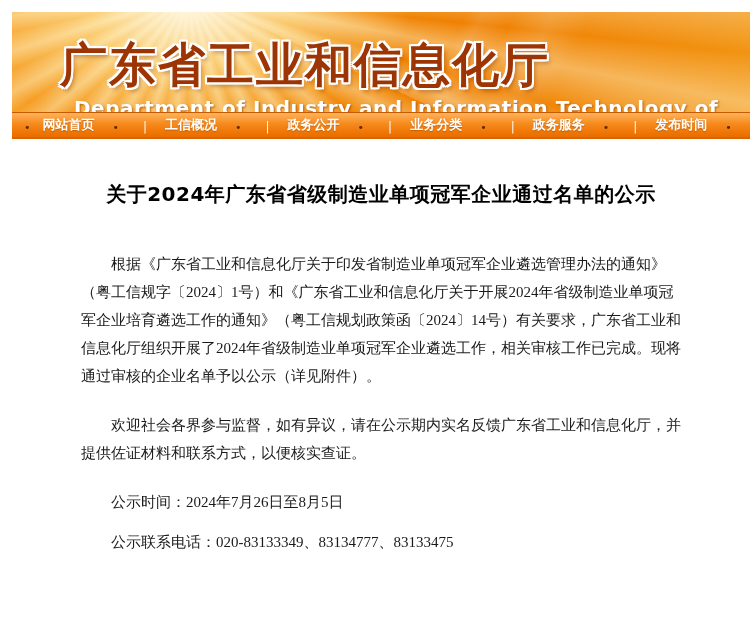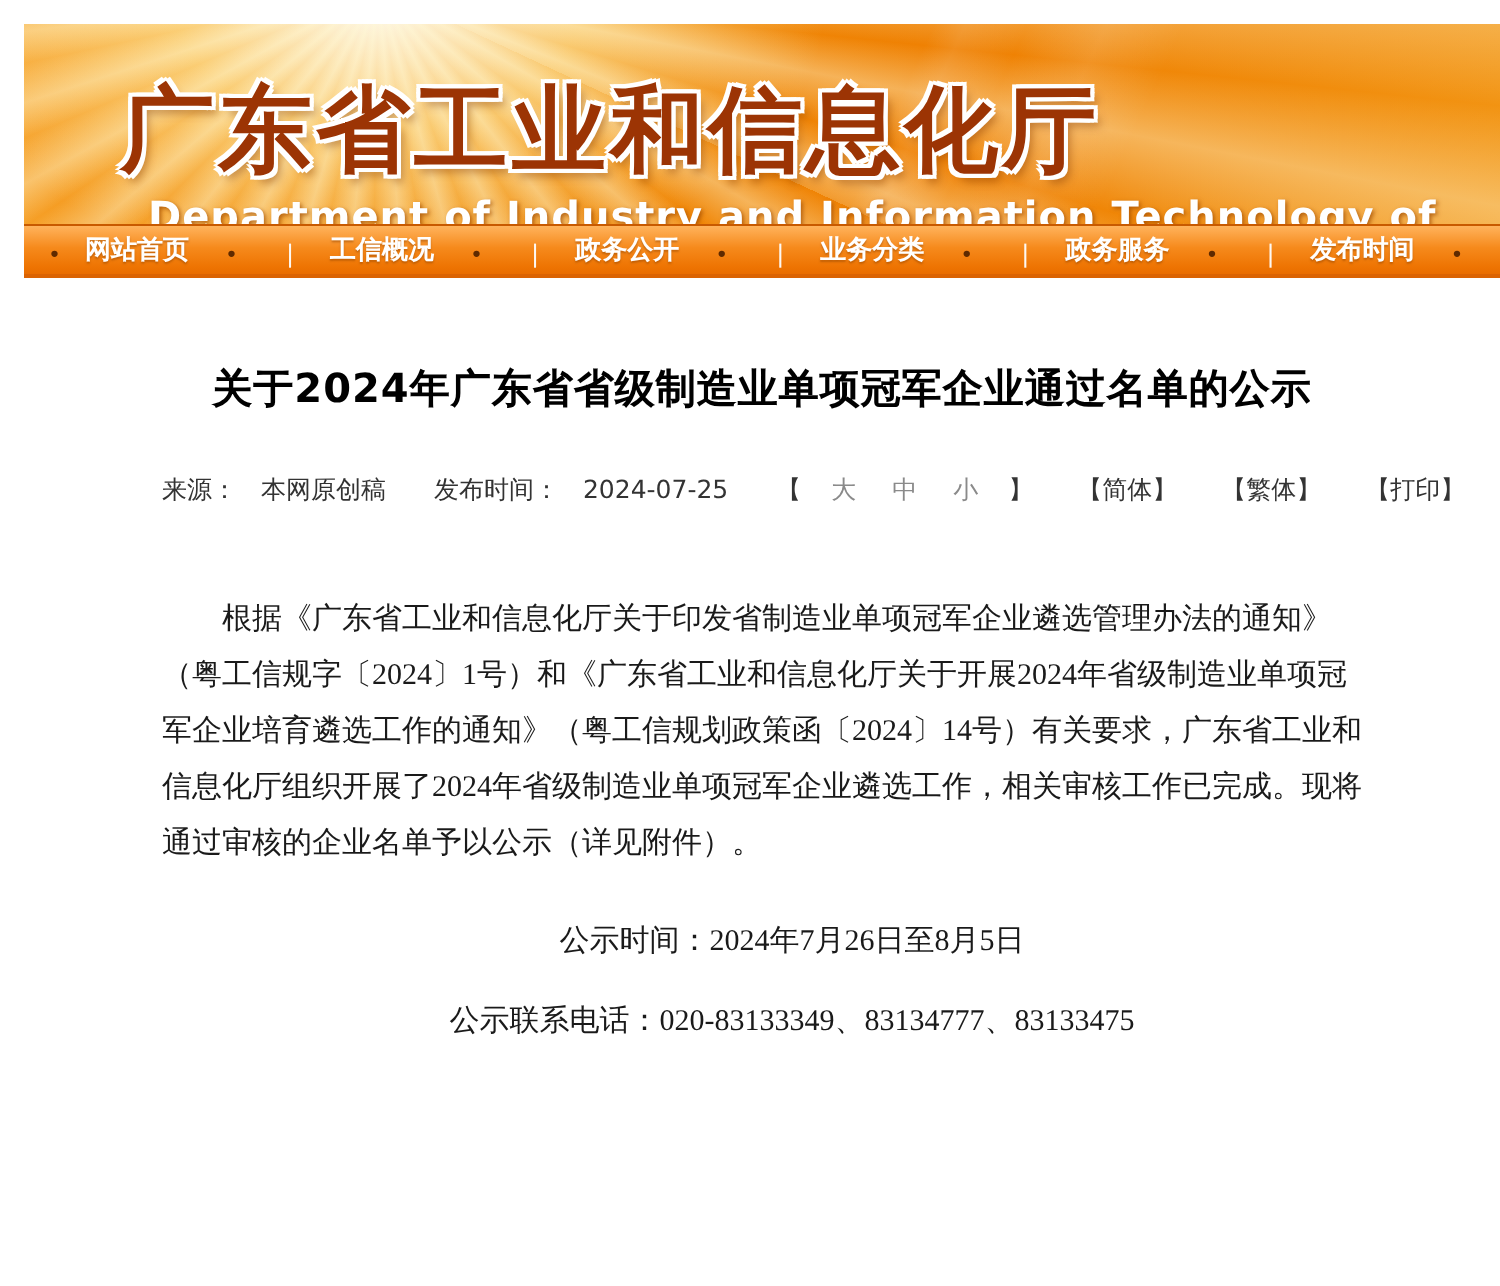--- a/index.html
+++ b/index.html
@@ -101,21 +101,20 @@
     text-indent: 2em;
     margin-bottom: 9px;
     color: #1a1a1a;
   }
   .info-line {
     font-size: 15px;
     line-height: 28px;
     text-indent: 2em;
     color: #1a1a1a;
     margin-top: 5px;
-    text-align: center;
   }
   .phone-line { margin-top: 0; }
 </style>
 </head>
 <body>
 
 <header class="banner">
   <div class="banner-title">广东省工业和信息化厅</div>
   <div class="banner-subtitle">Department of Industry and Information Technology of Guangdong Province</div>
 </header>
@@ -152,31 +151,23 @@
       <i class="sep-dot"></i>
       <i class="sep-pipe"></i>
     </span>
   <a class="nav-item">版权声明</a>
 </nav>
 
 <main class="content">
 
   <h1 class="article-title">关于2024年广东省省级制造业单项冠军企业通过名单的公示</h1>
 
-  <div class="meta">
-    <span>来源：</span><span>本网原创稿</span>
-    <span class="m-gap">发布时间：</span><span>2024-07-25</span>
-    <span class="m-gap bracket">【</span><a class="font-size-link">大</a><a class="font-size-link">中</a><a class="font-size-link">小</a><span class="bracket">】</span>
-    <a class="action-link">【简体】</a>
-    <a class="action-link">【繁体】</a>
-    <a class="action-link">【打印】</a>
-    <a class="action-link">【关闭】</a>
-  </div>
 
   <div class="body-text">
     <p class="para">根据《广东省工业和信息化厅关于印发省制造业单项冠军企业遴选管理办法的通知》（粤工信规字〔2024〕1号）和《广东省工业和信息化厅关于开展2024年省级制造业单项冠军企业培育遴选工作的通知》（粤工信规划政策函〔2024〕14号）有关要求，广东省工业和信息化厅组织开展了2024年省级制造业单项冠军企业遴选工作，相关审核工作已完成。现将通过审核的企业名单予以公示（详见附件）。</p>
+    <p class="para">欢迎社会各界参与监督，如有异议，请在公示期内实名反馈广东省工业和信息化厅，并提供佐证材料和联系方式，以便核实查证。</p>
 
     <p class="info-line">公示时间：2024年7月26日至8月5日</p>
     <p class="info-line phone-line">公示联系电话：020-83133349、83134777、83133475</p>
 
   </div>
 
 </main>
 
 </body></html>

